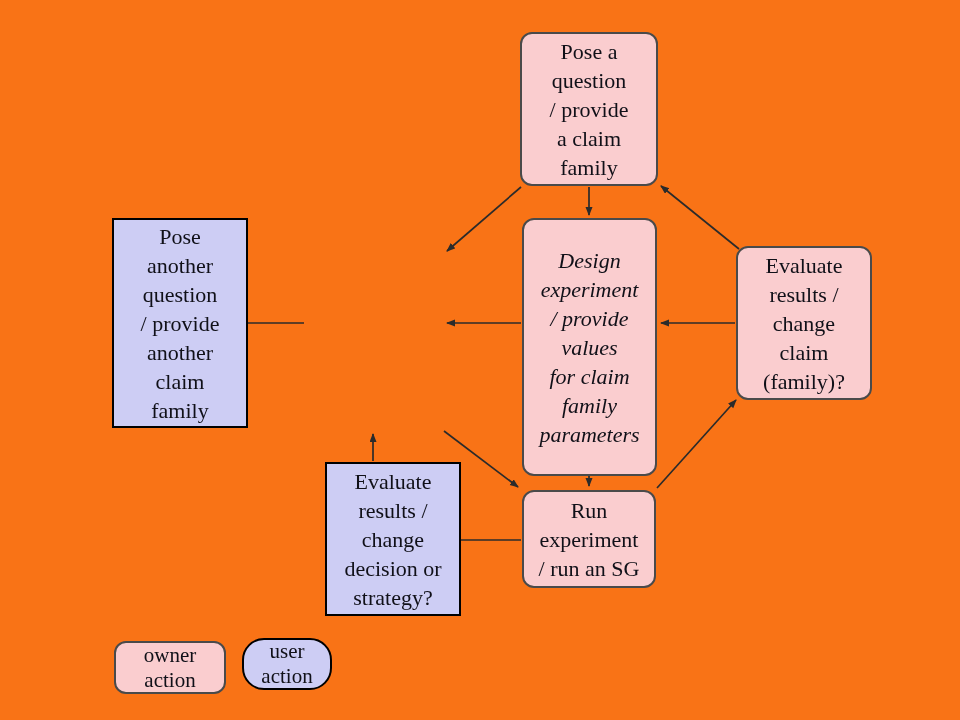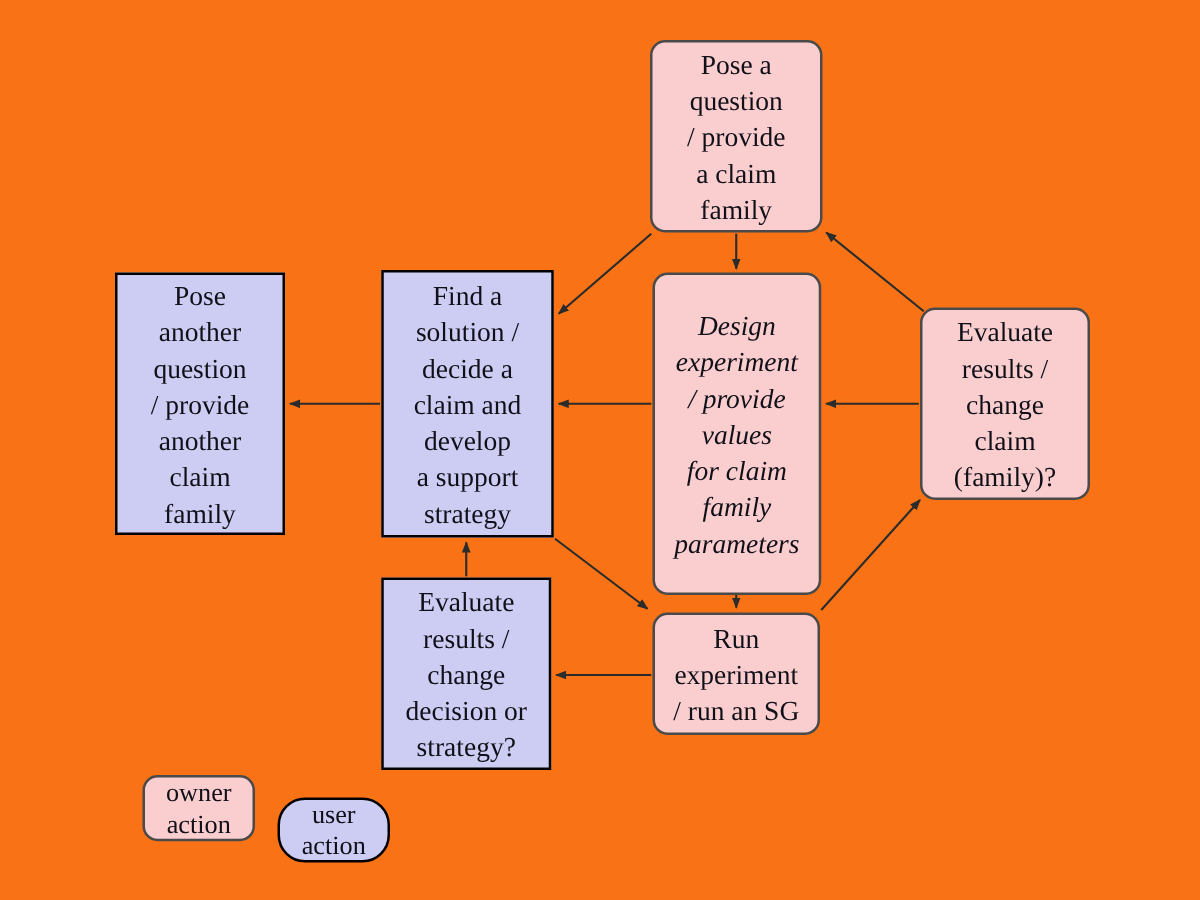--- a/index.html
+++ b/index.html
@@ -40,20 +40,21 @@
     white-space: pre-line;
   }
   .owner {
     background: #facdcf;
     border: 2.5px solid #4a4a4a;
     border-radius: 12px;
   }
   .user {
     background: #cdcdf4;
     border: 2.5px solid #000000;
+    margin-left: 20px;
   }
   .legend-box {
     font-size: 21px;
     line-height: 25px;
   }
 </style>
 </head>
 <body>
 
 <div class="canvas">
@@ -88,29 +89,20 @@
   <div class="node user" style="left:92px; top:218px; width:136px; height:210px;">
     <span>Pose
 another
 question
 / provide
 another
 claim
 family</span>
   </div>
 
-  <div class="node user" style="left:305px; top:216px; width:138px; height:214px;">
-    <span>Find a
-solution /
-decide a
-claim and
-develop
-a support
-strategy</span>
-  </div>
 
   <div class="node owner" style="left:522px; top:218px; width:135px; height:258px;font-style:italic;">
     <span>Design
 experiment
 / provide
 values
 for claim
 family
 parameters</span>
   </div>
@@ -130,21 +122,21 @@
 decision or
 strategy?</span>
   </div>
 
   <div class="node owner" style="left:522px; top:490px; width:134px; height:98px;">
     <span>Run
 experiment
 / run an SG</span>
   </div>
 
-  <div class="node owner legend-box" style="left:114px; top:620px; width:90px; height:53px;justify-content:center;">
+  <div class="node owner legend-box" style="left:114px; top:641px; width:112px; height:53px;justify-content:center;">
     <span>owner
 action</span>
   </div>
 
   <div class="node user legend-box" style="left:222px; top:638px; width:90px; height:52px;border-radius:22px;">
     <span>user
 action</span>
   </div>
 
 </div>

